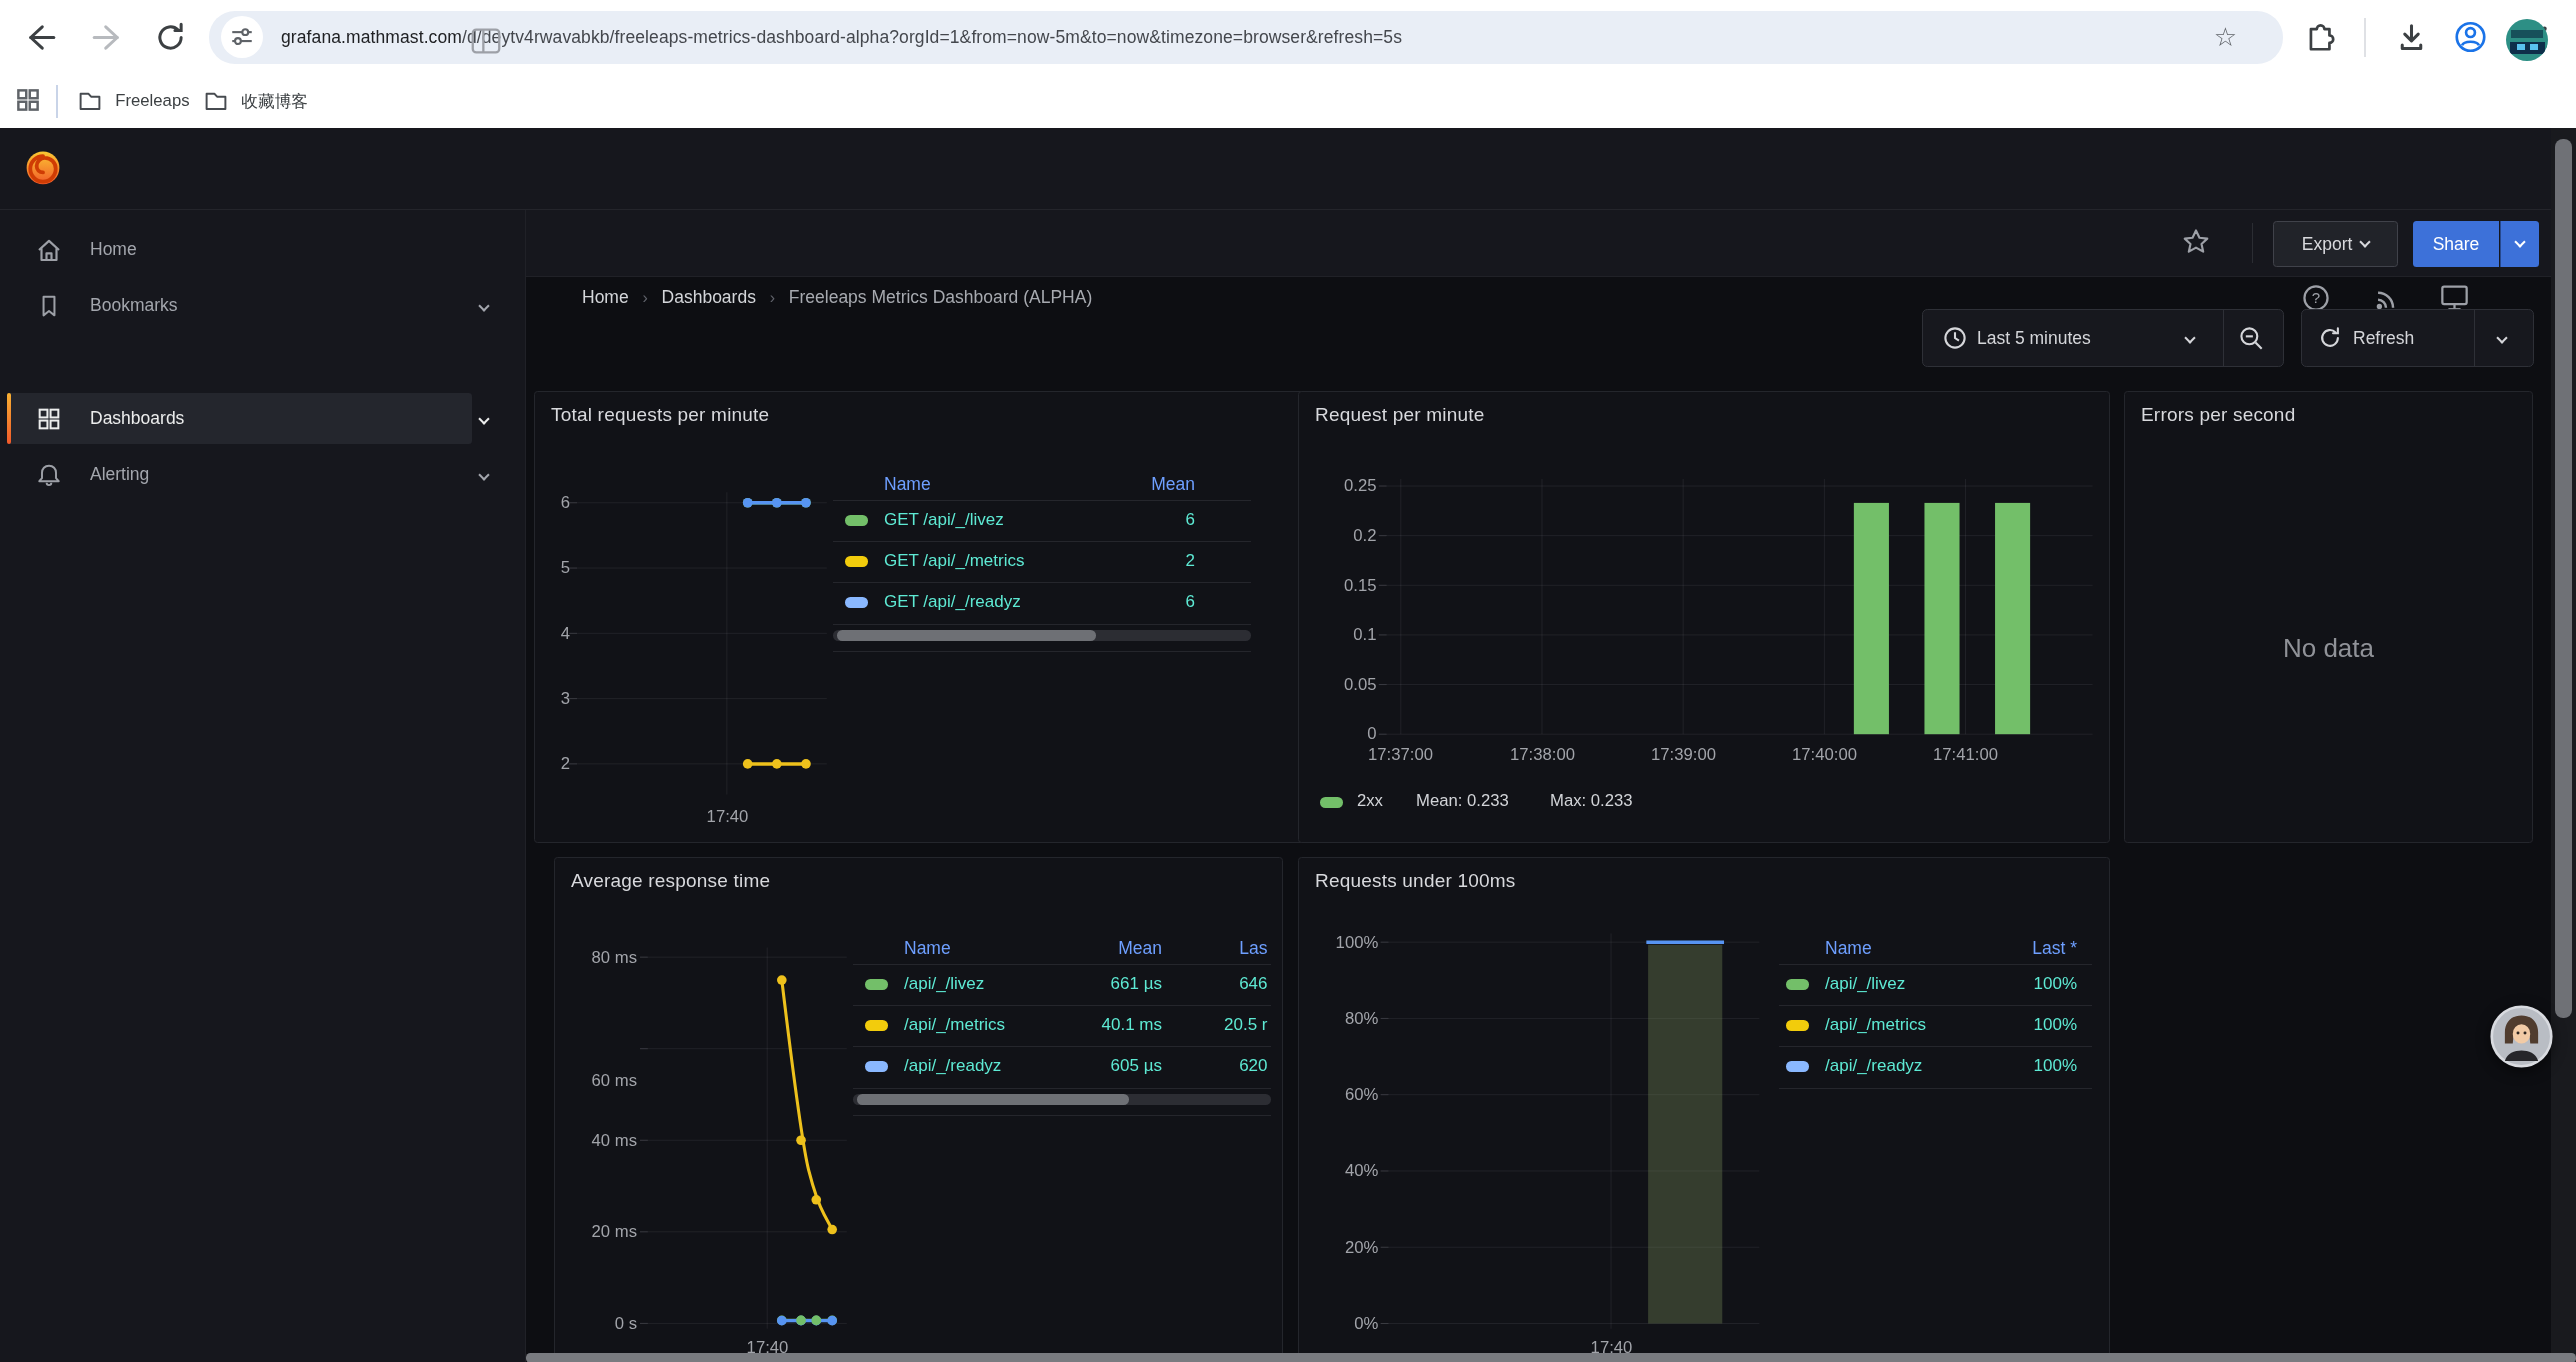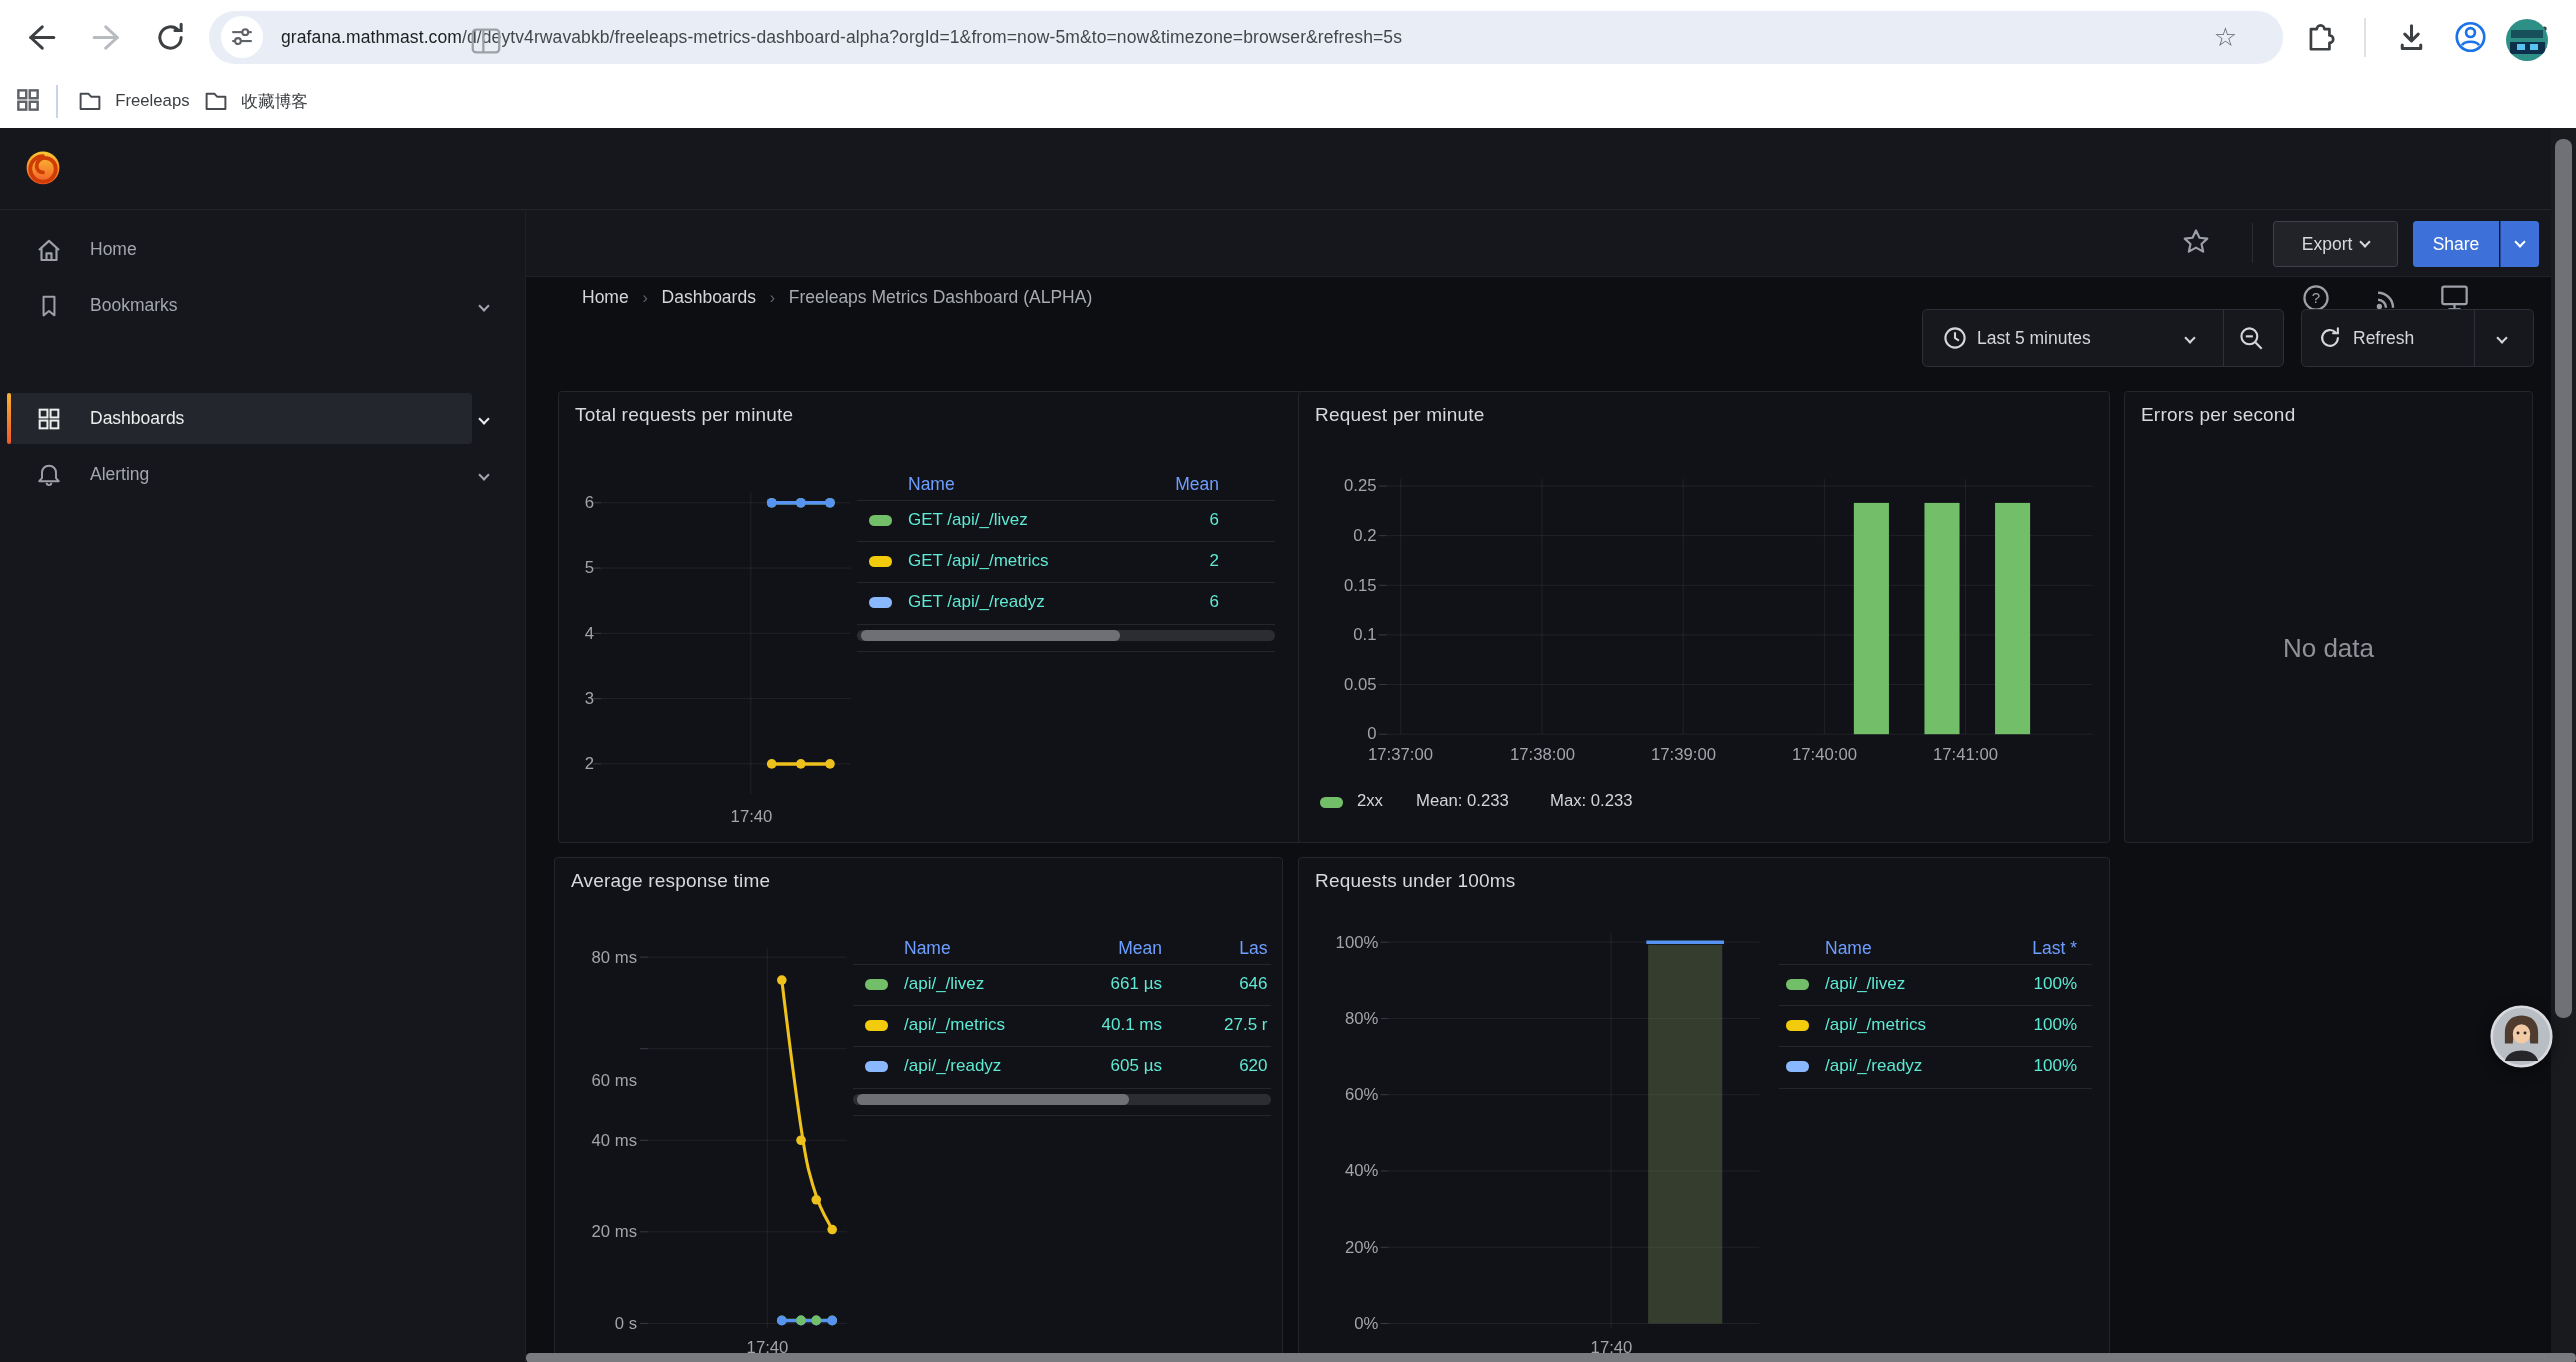--- a/index.html
+++ b/index.html
@@ -339,21 +339,21 @@
             <path d="M25 16a9 9 0 1 1-2.6-6.4"></path>
             <polyline points="25,5 25,10.5 19.5,10.5"></polyline>
           </g>
         </svg>
     </div>
     <div class="abs" style="left:51px;top:0;height:56px;line-height:56px">Refresh</div>
     <div class="tg-sep" style="left:172px"></div>
     <span class="chev abs" style="left:196px;top:24px;color:#d5d6da"></span>
   </div>
 
-  <section class="panel" id="panel-total" style="left:558px;top:391px;width:836px;height:452px">
+  <section class="panel" id="panel-total" style="left:534px;top:391px;width:836px;height:452px">
     <h2 class="panel-title">Total requests per minute</h2>
   <svg width="729" height="452" class="chart-svg" viewBox="0 0 832 515">
         <line x1="48" y1="126" x2="333" y2="126" stroke="rgba(204,204,220,0.10)" stroke-width="1"></line>
         <line x1="39" y1="126" x2="48" y2="126" stroke="rgba(204,204,220,0.25)" stroke-width="1"></line>
         <line x1="48" y1="200.5" x2="333" y2="200.5" stroke="rgba(204,204,220,0.10)" stroke-width="1"></line>
         <line x1="39" y1="200.5" x2="48" y2="200.5" stroke="rgba(204,204,220,0.25)" stroke-width="1"></line>
         <line x1="48" y1="275" x2="333" y2="275" stroke="rgba(204,204,220,0.10)" stroke-width="1"></line>
         <line x1="39" y1="275" x2="48" y2="275" stroke="rgba(204,204,220,0.25)" stroke-width="1"></line>
         <line x1="48" y1="349.5" x2="333" y2="349.5" stroke="rgba(204,204,220,0.10)" stroke-width="1"></line>
         <line x1="39" y1="349.5" x2="48" y2="349.5" stroke="rgba(204,204,220,0.25)" stroke-width="1"></line>
@@ -495,21 +495,21 @@
         <div class="leg-div" style="top: 76px;"></div>
         <div class="leg-div" style="top: 117px;"></div>
         <div class="leg-div" style="top: 159px;"></div>
         <div class="leg-pill" style="left: 12.3px; top: 50px; background: rgb(115, 191, 105);"></div>
         <div class="leg-cell" style="left: 51px; top: 43px;">/api/_/livez</div>
         <div class="leg-cell" style="right: 109px; top: 43px; text-align: right;">661 µs</div>
         <div class="leg-cell" style="right: 3.5px; top: 43px; text-align: right;">646</div>
         <div class="leg-pill" style="left: 12.3px; top: 91px; background: rgb(242, 204, 12);"></div>
         <div class="leg-cell" style="left: 51px; top: 84px;">/api/_/metrics</div>
         <div class="leg-cell" style="right: 109px; top: 84px; text-align: right;">40.1 ms</div>
-        <div class="leg-cell" style="right: 3.5px; top: 84px; text-align: right;">27.5 r</div>
+        <div class="leg-cell" style="right: 3.5px; top: 84px; text-align: right;">20.5 r</div>
         <div class="leg-pill" style="left: 12.3px; top: 132px; background: rgb(138, 184, 255);"></div>
         <div class="leg-cell" style="left: 51px; top: 125px;">/api/_/readyz</div>
         <div class="leg-cell" style="right: 109px; top: 125px; text-align: right;">605 µs</div>
         <div class="leg-cell" style="right: 3.5px; top: 125px; text-align: right;">620</div>
         <div class="leg-scroll-track" style="top: 165px;"></div>
         <div class="leg-scroll-thumb" style="left: 4.4px; top: 165px; width: 272px;"></div>
         <div class="leg-div" style="top: 186px;"></div>
       </div>
     </section>
 

